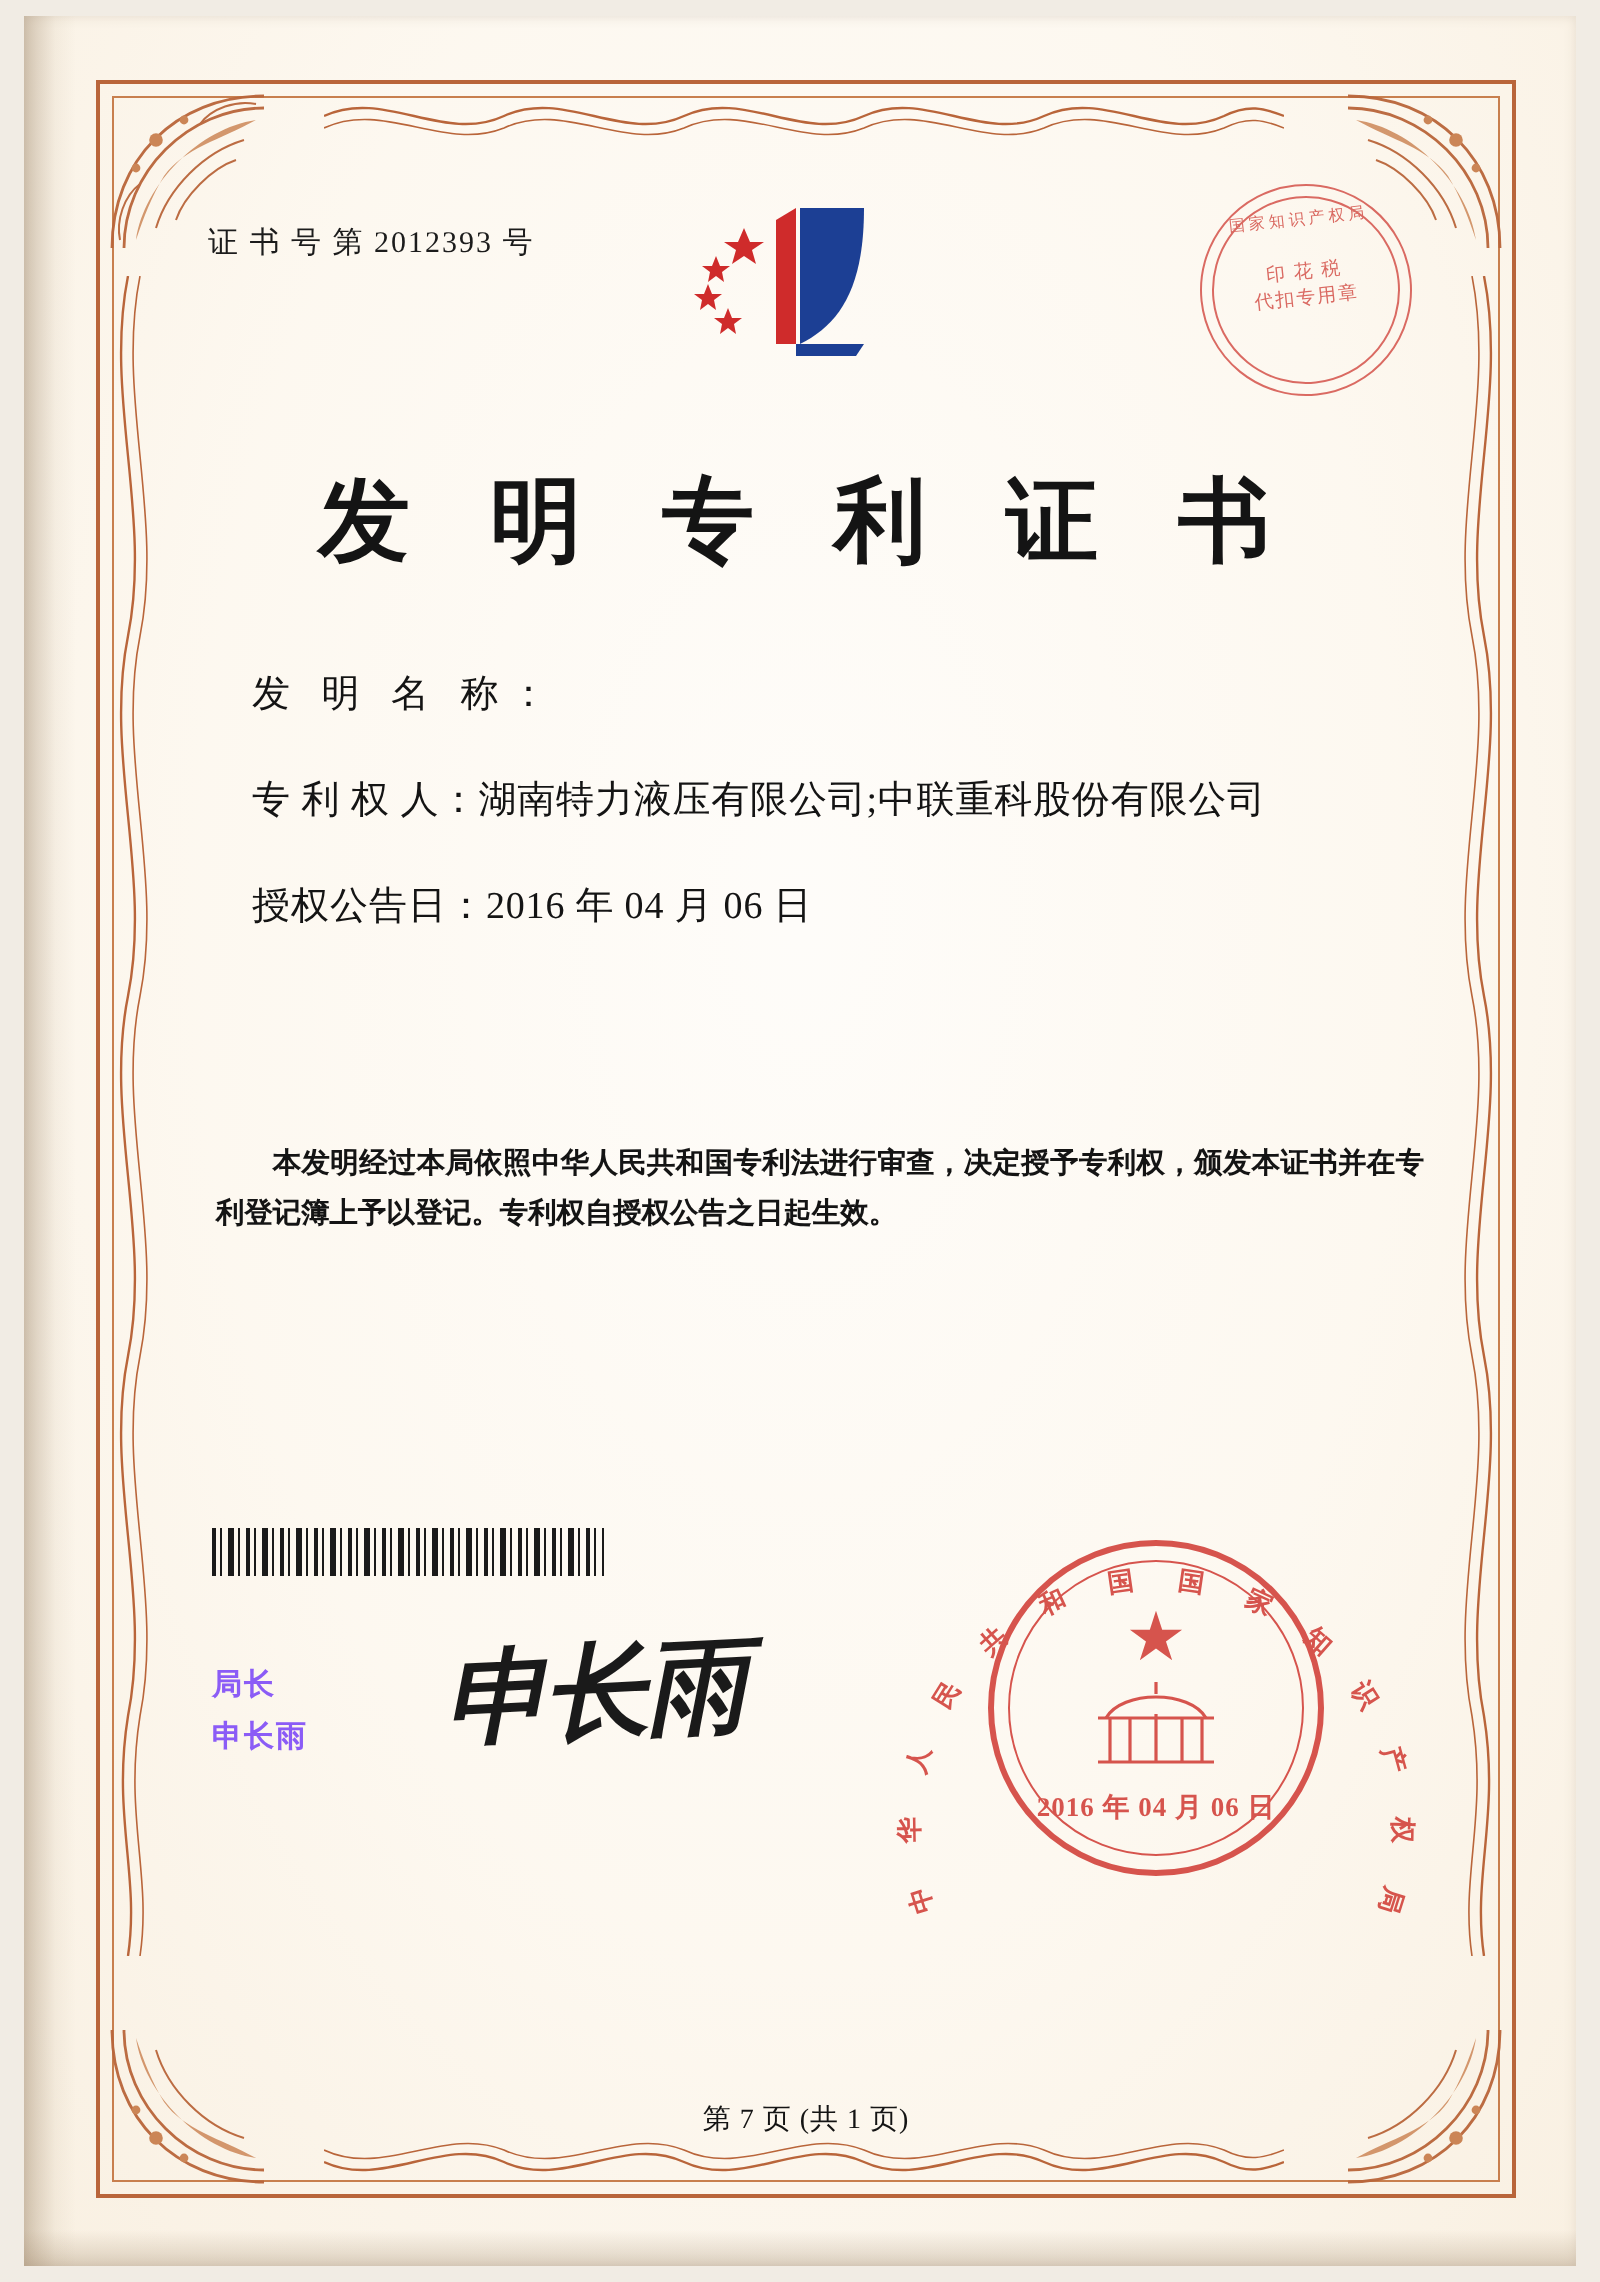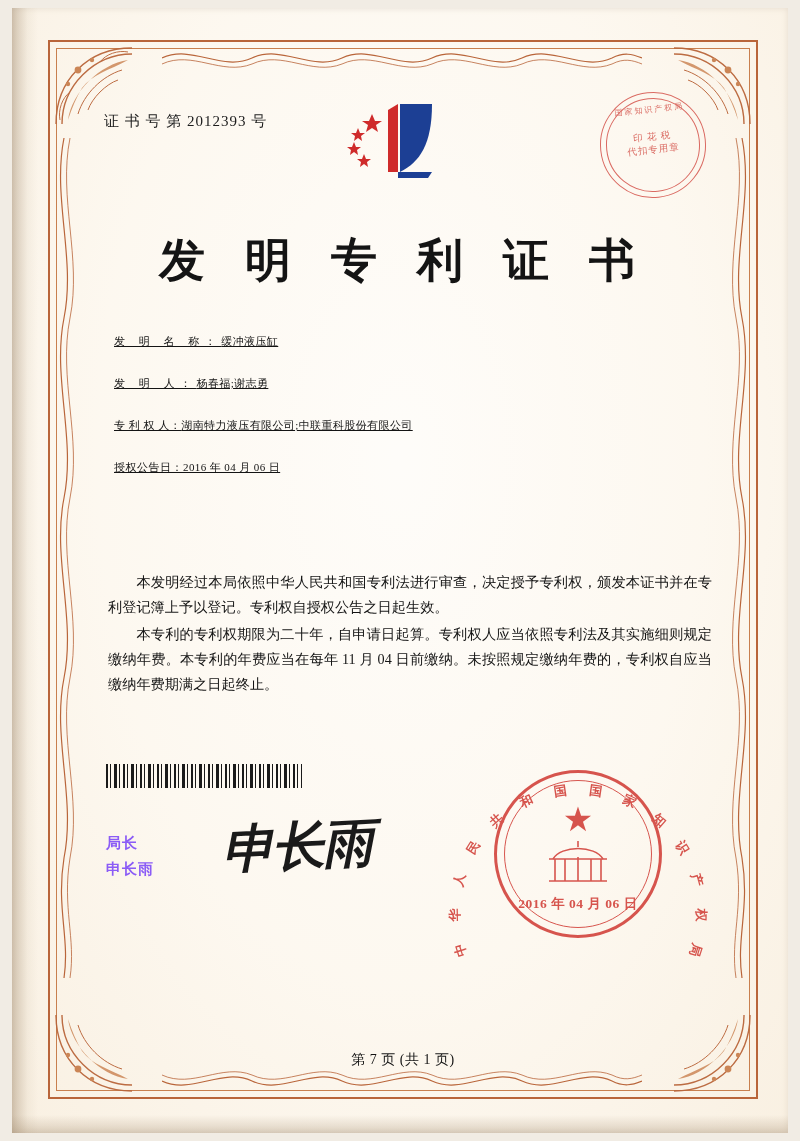--- a/index.html
+++ b/index.html
@@ -165,26 +165,25 @@
     font-size: 46px;
     font-weight: bold;
     letter-spacing: 12px;
     color: #141414;
     font-family: "DejaVu Serif", "Liberation Serif", serif;
   }
 
   
   .fields {
     position: absolute;
-    left: 42px;
+    left: 54px;
     right: 20px;
     top: 264px;
-    font-size: 11px;
+    font-size: 19px;
     color: #141414;
-    text-decoration: underline;
   }
   .field {
     display: flex;
     align-items: baseline;
     margin-bottom: 27px;
     white-space: nowrap;
   }
   .field .lbl {
     flex: 0 0 auto;
     letter-spacing: 0.5px;
@@ -202,20 +201,21 @@
     right: 22px;
     top: 500px;
     font-size: 14.2px;
     line-height: 25px;
     color: #141414;
     text-align: justify;
   }
   .body-text p {
     margin: 0 0 2px 0;
     text-indent: 2em;
+    font-weight: bold;
   }
 
   
   .barcode {
     position: absolute;
     left: 34px;
     top: 694px;
     width: 196px;
     height: 24px;
     background-image: repeating-linear-gradient(
@@ -424,39 +424,33 @@
         <div>印 花 税</div>
         <div>代扣专用章</div>
       </div>
     </div>
 
     <div class="title">发 明 专 利 证 书</div>
 
     <div class="fields">
       <div class="field sp">
         <span class="lbl">发 明 名 称：</span>
-        <span class="val">缓冲液压缸</span>
-      </div>
-      <div class="field sp">
-        <span class="lbl">发 明 人：</span>
-        <span class="val">杨春福;谢志勇</span>
       </div>
       <div class="field">
         <span class="lbl">专 利 权 人：</span>
         <span class="val">湖南特力液压有限公司;中联重科股份有限公司</span>
       </div>
       <div class="field">
         <span class="lbl">授权公告日：</span>
         <span class="val">2016 年 04 月 06 日</span>
       </div>
     </div>
 
     <div class="body-text">
       <p>本发明经过本局依照中华人民共和国专利法进行审查，决定授予专利权，颁发本证书并在专利登记簿上予以登记。专利权自授权公告之日起生效。</p>
-      <p>本专利的专利权期限为二十年，自申请日起算。专利权人应当依照专利法及其实施细则规定缴纳年费。本专利的年费应当在每年 11 月 04 日前缴纳。未按照规定缴纳年费的，专利权自应当缴纳年费期满之日起终止。</p>
     </div>
 
     <div class="barcode"></div>
 
     <div class="sig-block">
       <div>局长</div>
       <div>申长雨</div>
     </div>
     <div class="handwriting">申长雨</div>
 

